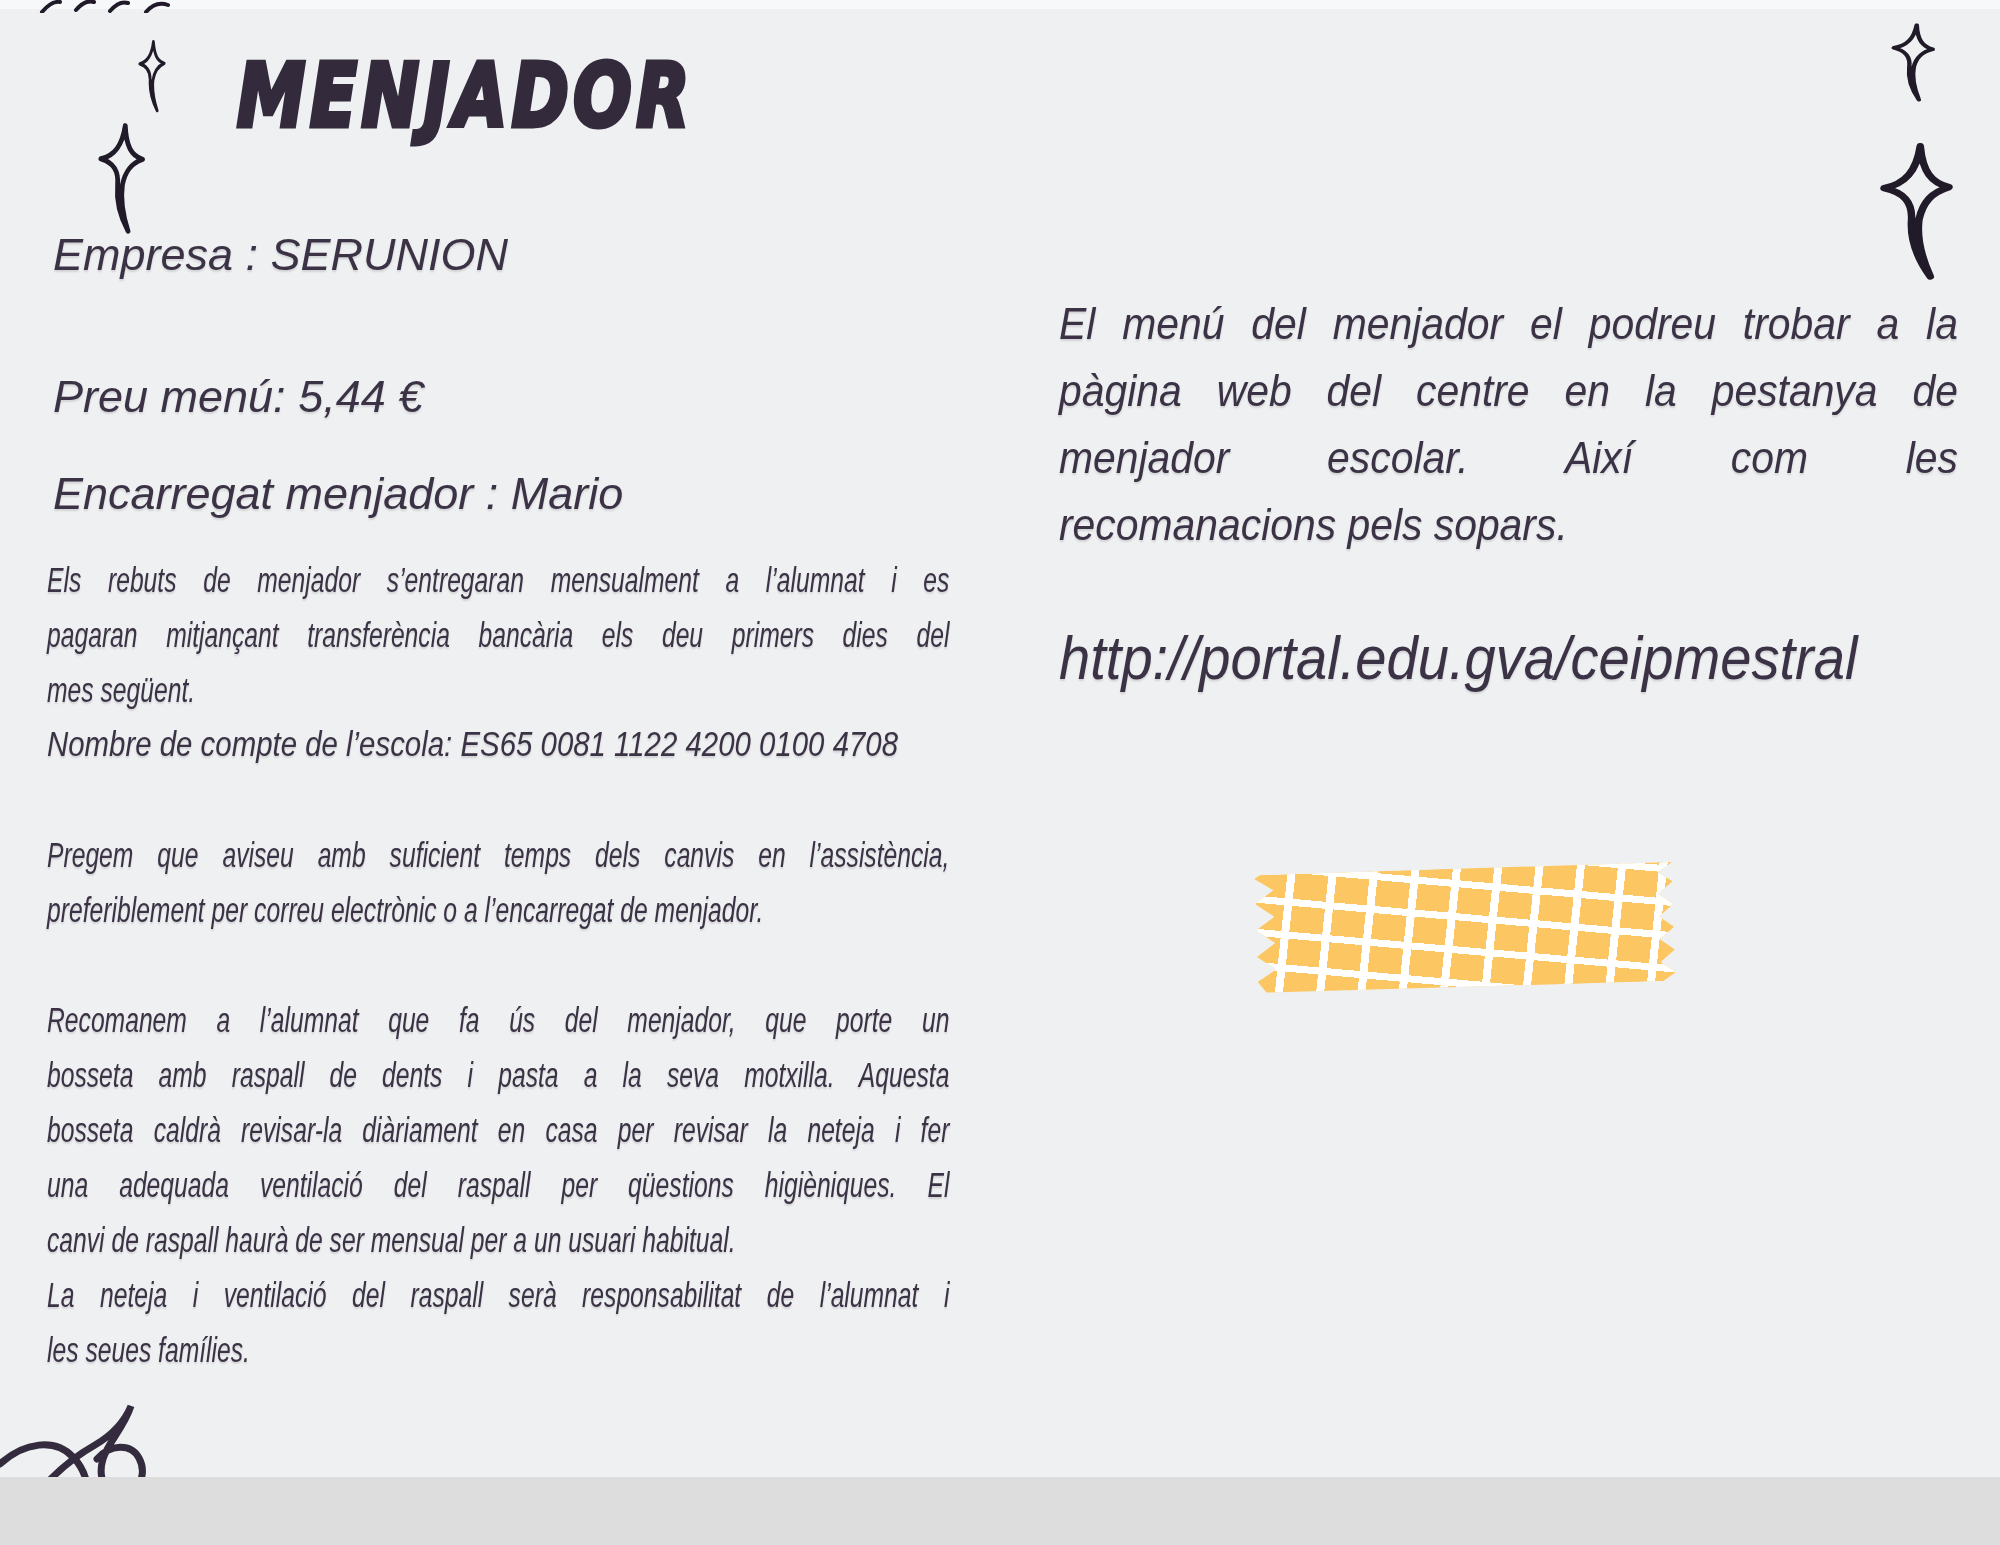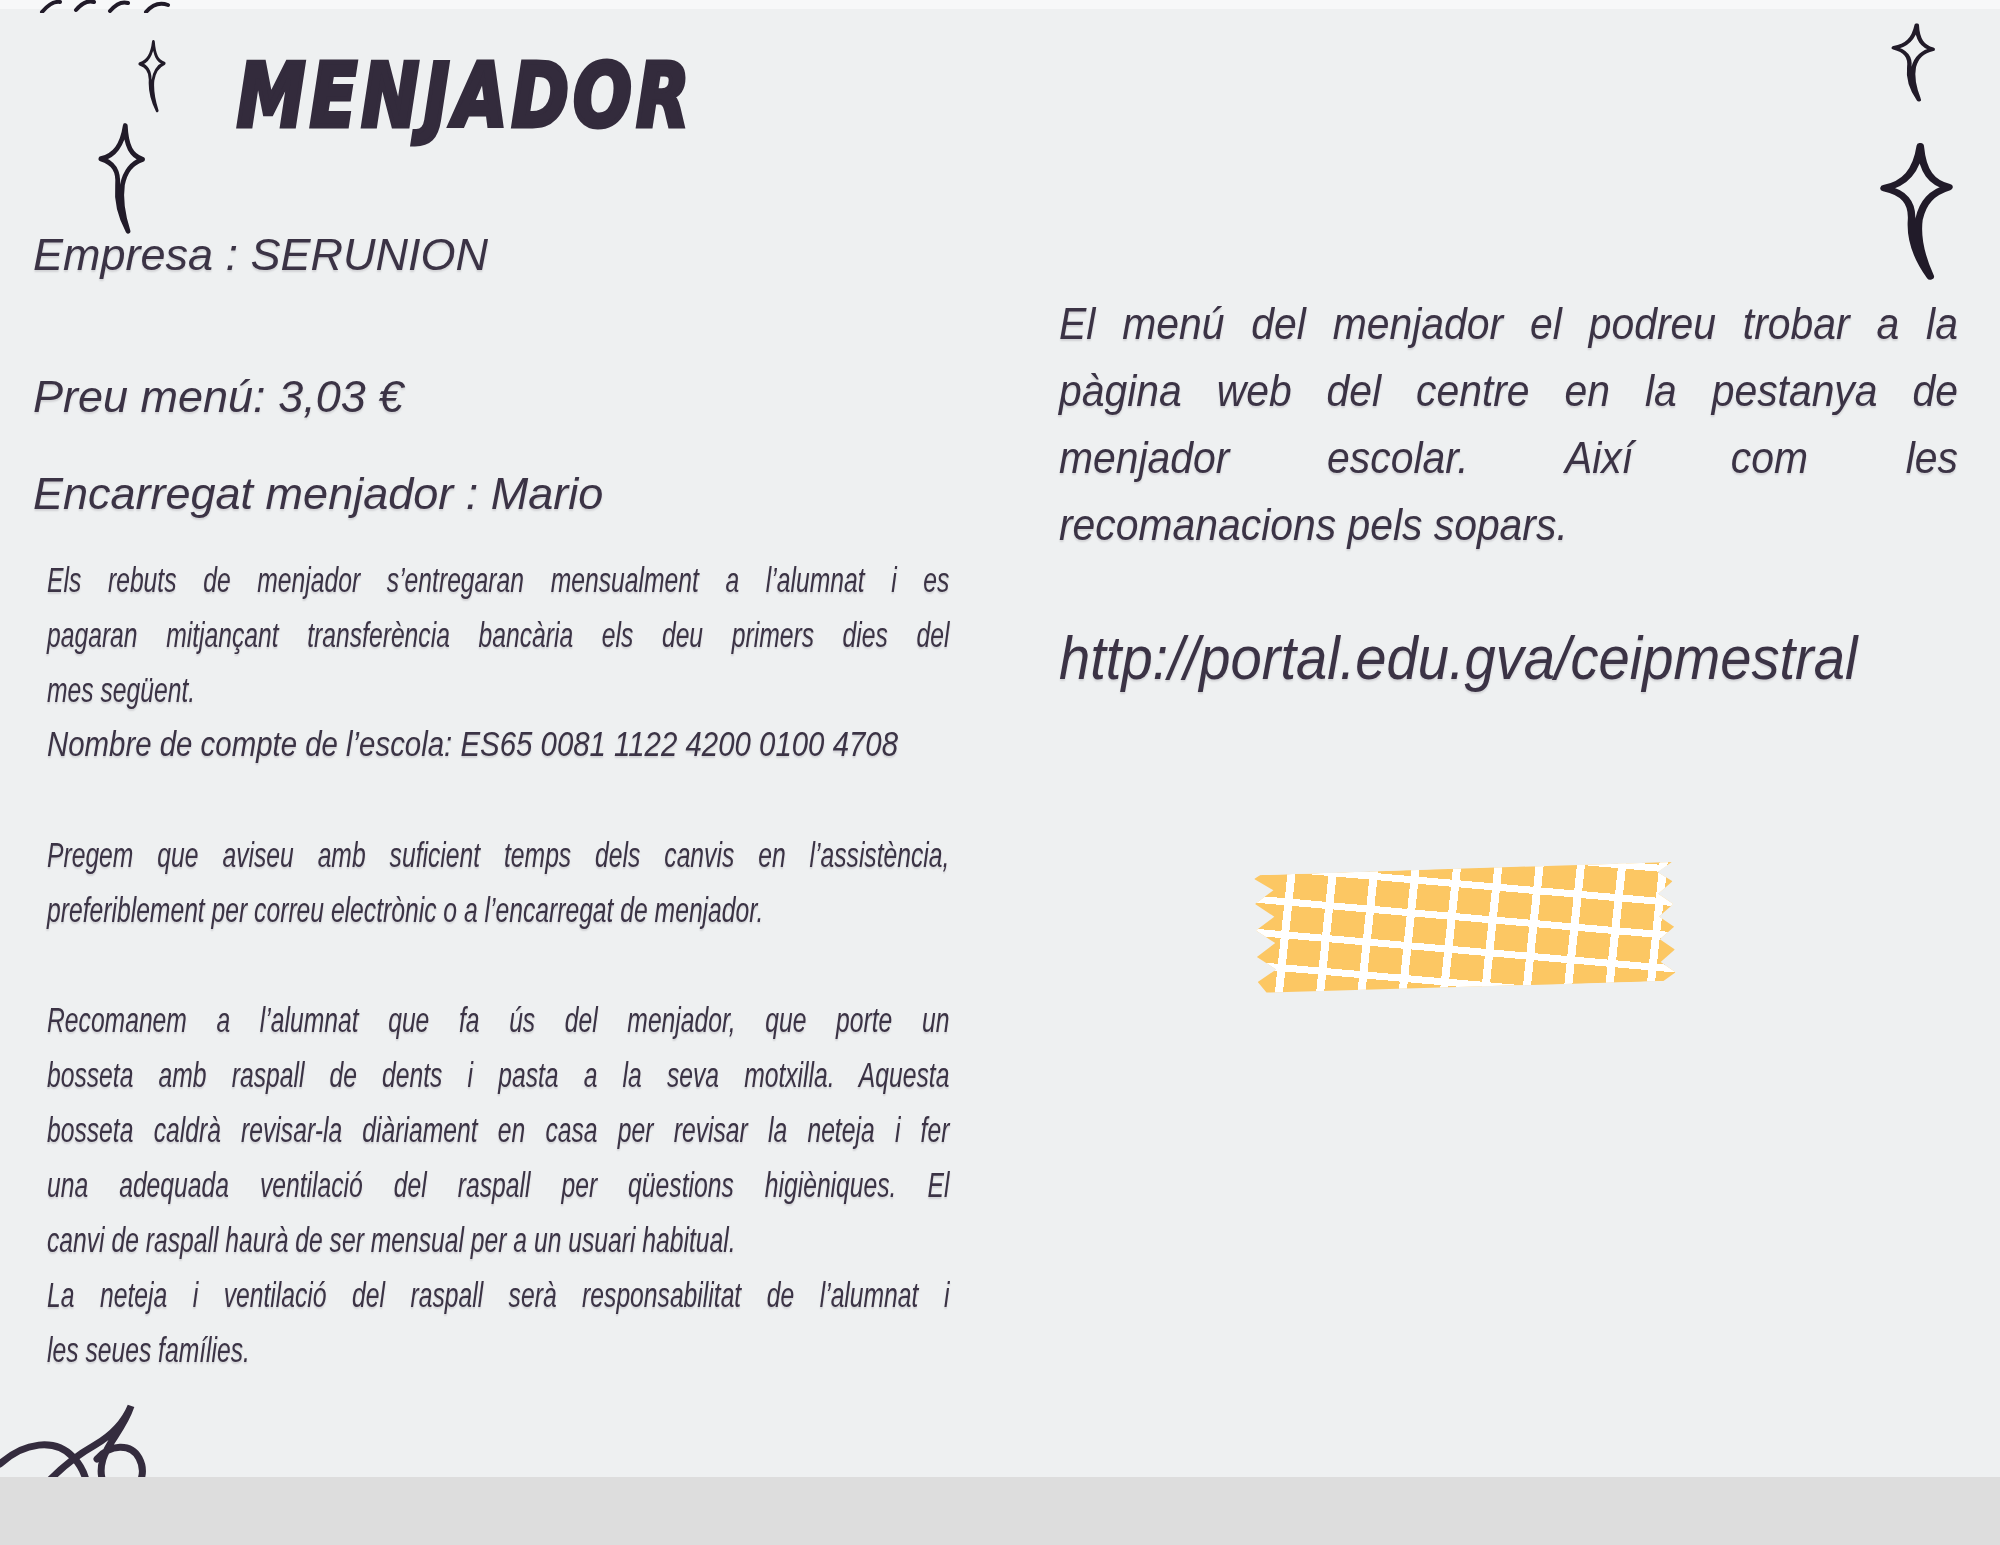--- a/index.html
+++ b/index.html
@@ -20,21 +20,21 @@
     left:237px;top:48px;
     font-family:"DejaVu Sans","Liberation Sans",sans-serif;
     font-weight:900;font-size:88px;line-height:1.1;
     letter-spacing:6px;white-space:nowrap;
     color:var(--title-color,#332b3c);
     -webkit-text-stroke:5px var(--title-color,#332b3c);
     transform:scaleX(.78);transform-origin:left top;
   }
 
   
-  .detail{left:33px;font-size:45px;line-height:54px;white-space:nowrap;}
+  .detail{left:53px;font-size:45px;line-height:54px;white-space:nowrap;}
   .detail.company{top:228px;}
   .detail.price{top:370px;}
   .detail.manager{top:435px;margin-top:32px;}
 
   
   .lp{
     left:47px;width:1280px;
     font-size:35px;line-height:55px;
     transform:scaleX(.705);transform-origin:left top;
   }
@@ -113,21 +113,21 @@
   <svg class="sparkle sp-tr-small" viewBox="0 0 60 130" preserveAspectRatio="none">
     <path d="M33 3 C35 27 42 37 56 41 C42 46 35 55 32 71 C30 88 34 106 41 124 C31 108 25 90 26 72 C27 55 20 46 4 42 C21 38 30 26 33 3 Z"></path>
   </svg>
   <svg class="sparkle sp-tr-big" viewBox="0 0 60 130" preserveAspectRatio="none">
     <path d="M33 3 C35 27 42 37 56 41 C42 46 35 55 32 71 C30 88 34 106 41 124 C31 108 25 90 26 72 C27 55 20 46 4 42 C21 38 30 26 33 3 Z"></path>
   </svg>
 
   <div class="txt title">MENJADOR</div>
 
   <div class="txt detail company">Empresa : SERUNION</div>
-  <div class="txt detail price">Preu menú: 3,03 €</div>
+  <div class="txt detail price">Preu menú: 5,44 €</div>
   <div class="txt detail manager">Encarregat menjador : Mario</div>
 
   <div class="txt lp jl payments">
       <div class="line">Els rebuts de menjador s’entregaran mensualment a l’alumnat i es</div>
       <div class="line">pagaran mitjançant transferència bancària els deu primers dies del</div>
       <div class="line">mes següent.</div>
     </div>
 
   <div class="txt account">Nombre de compte de l’escola: ES65 0081 1122 4200 0100 4708</div>
 

